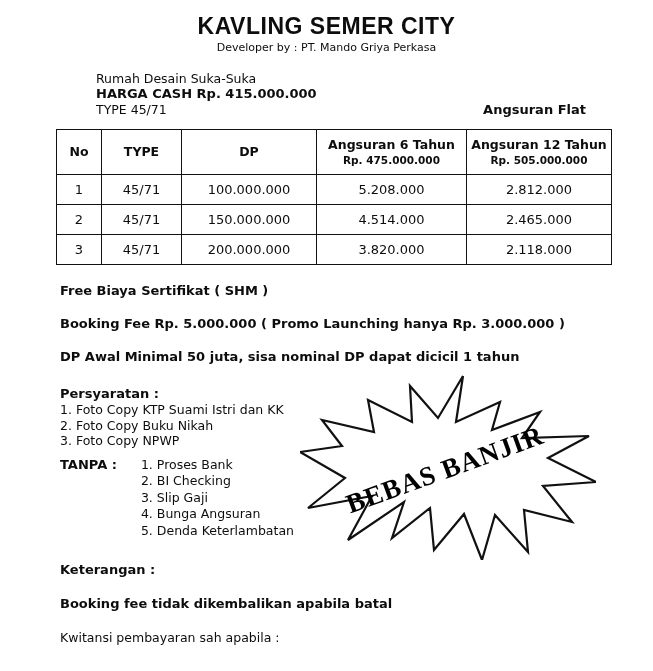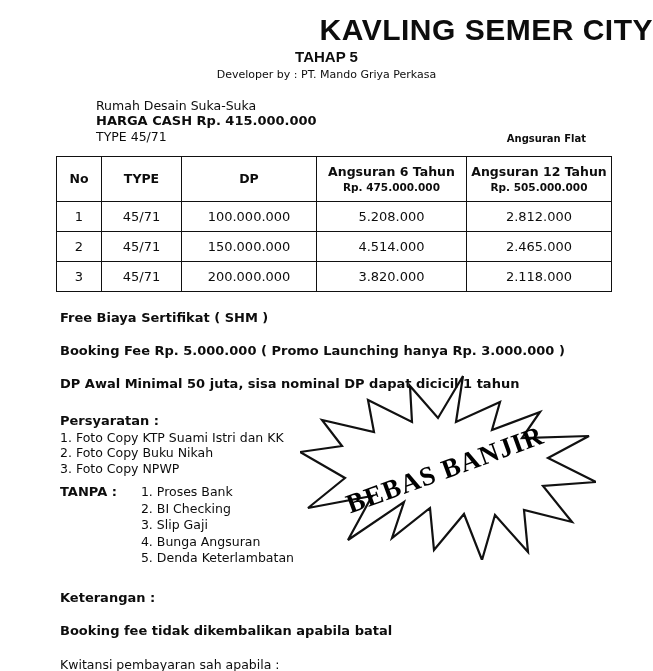--- a/index.html
+++ b/index.html
@@ -18,26 +18,25 @@
     background: #ffffff;
     overflow: hidden;
   }
 
   
   .hdr {
     text-align: center;
   }
   .hdr-title {
     font-family: "Liberation Sans", "DejaVu Sans", sans-serif;
-    font-size: 30px;
+    font-size: 23px;
     font-weight: bold;
     letter-spacing: 0.5px;
     margin-top: 14px;
     line-height: 1.08;
-    text-align: right;
   }
   .hdr-sub {
     font-family: "Liberation Sans", "DejaVu Sans", sans-serif;
     font-size: 15px;
     font-weight: bold;
     margin-top: 3px;
     line-height: 1.1;
   }
   .hdr-dev {
     font-size: 11px;
@@ -58,21 +57,21 @@
     margin-left: 36px;
   }
   .info-line.bold {
     font-weight: bold;
     font-size: 13px;
   }
   .flat-label {
     position: absolute;
     right: 67px;
     bottom: 0px;
-    font-size: 10px;
+    font-size: 13px;
     font-weight: bold;
     white-space: nowrap;
     text-align: center;
   }
 
   
   .tbl-wrap {
     margin: 12px 0 0 56px;
     width: 530px;
   }
@@ -191,21 +190,20 @@
     fill: #000000;
   }
 </style>
 </head>
 <body>
 
 <div id="page">
 
   <div class="hdr">
     <div class="hdr-title">KAVLING SEMER CITY</div>
-    <div class="hdr-sub">TAHAP 5</div>
     <div class="hdr-dev">Developer by : PT. Mando Griya Perkasa</div>
   </div>
 
   <div class="info-wrap">
     <div class="info-line">Rumah Desain Suka-Suka</div>
     <div class="info-line bold">HARGA CASH Rp. 415.000.000</div>
     <div class="info-line">TYPE 45/71</div>
     <div class="flat-label">Angsuran Flat</div>
   </div>
 

